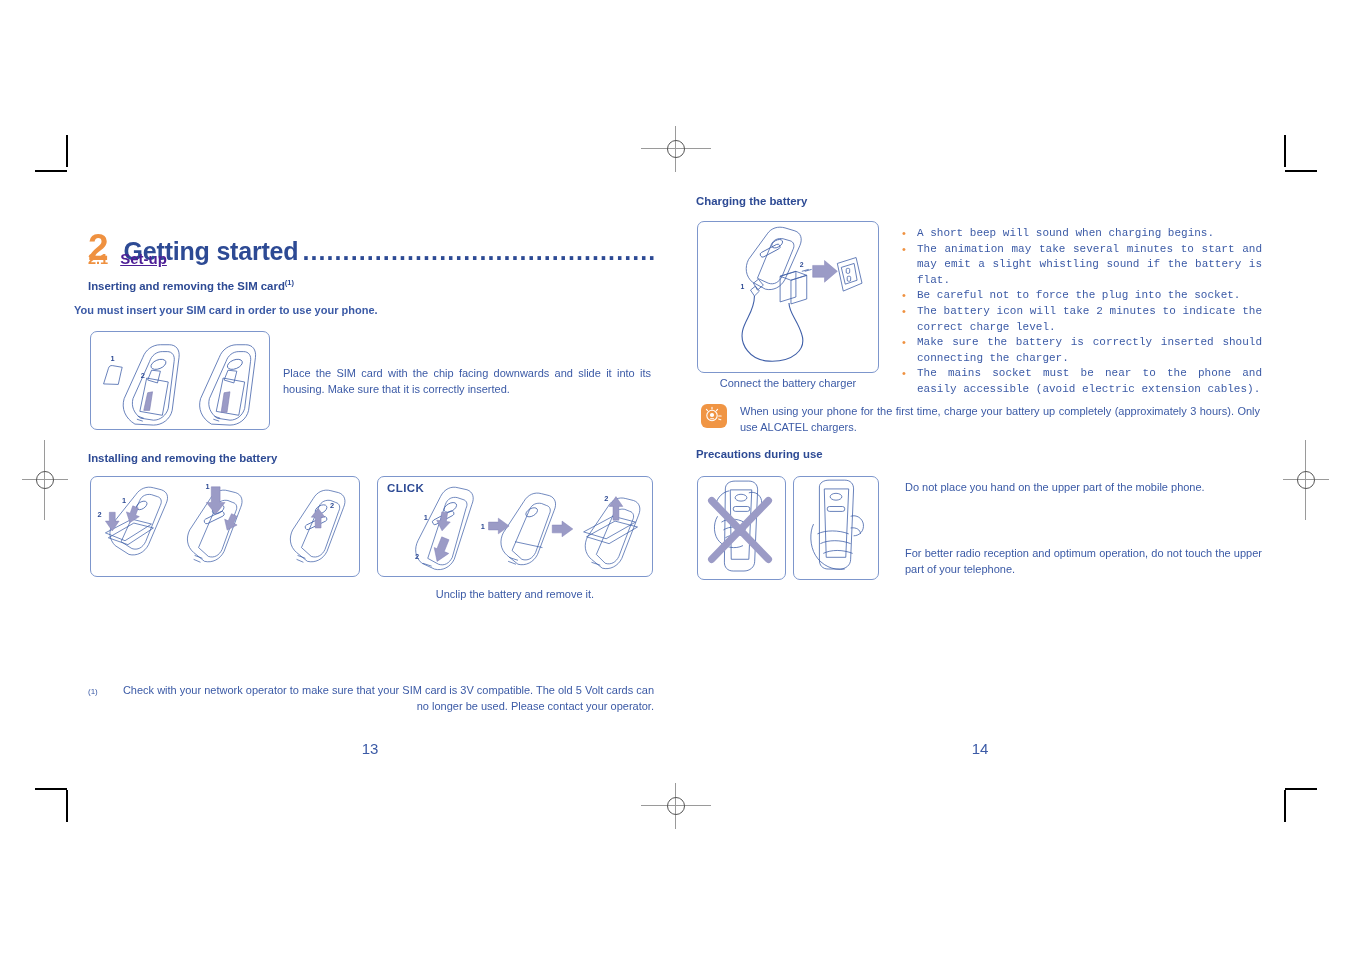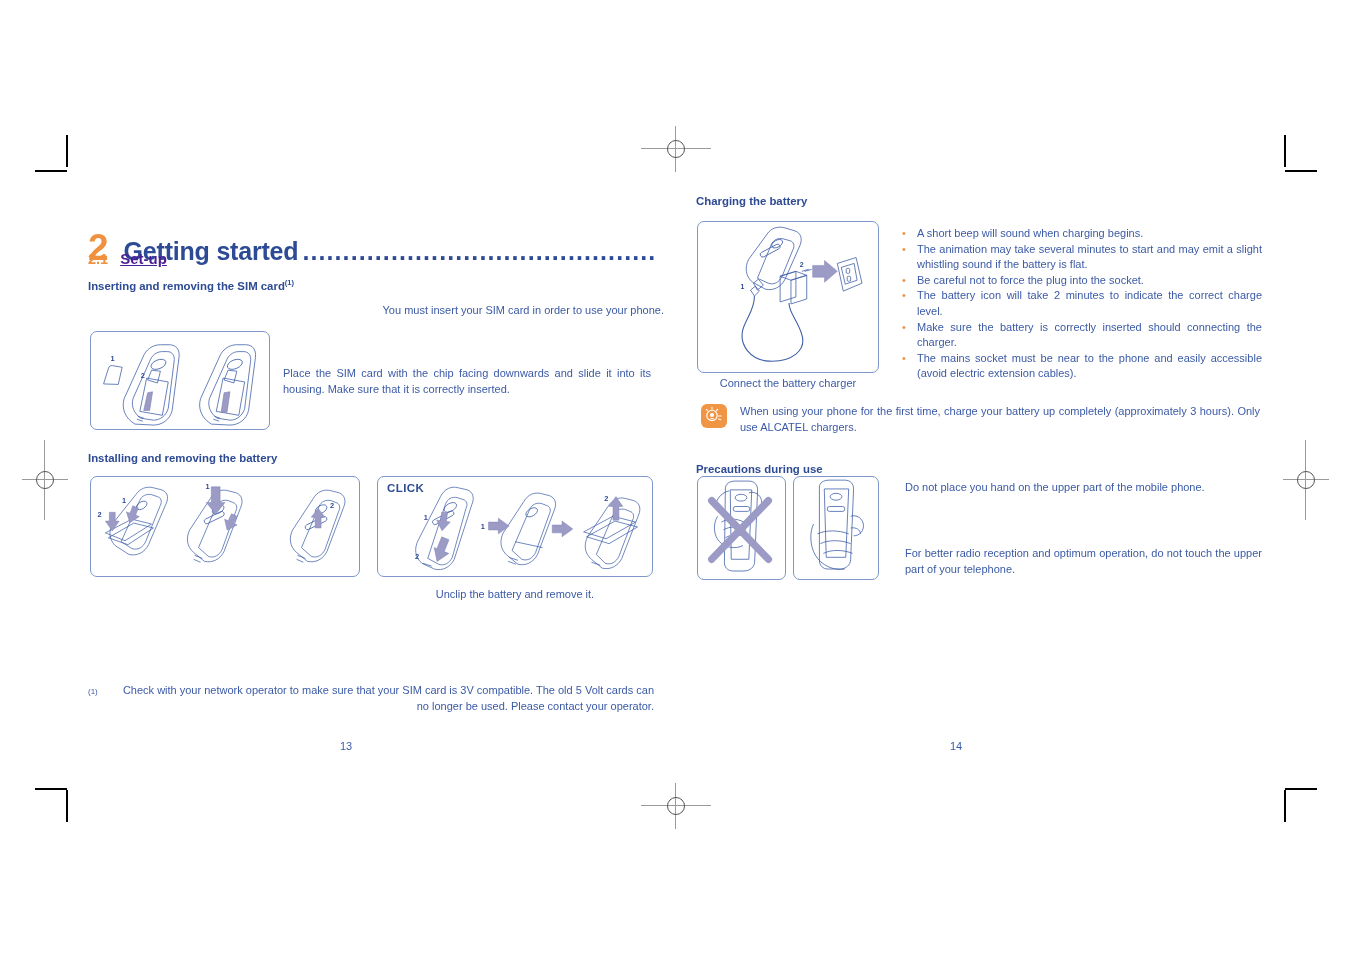--- a/index.html
+++ b/index.html
@@ -44,42 +44,42 @@
 
   .body{
     font-size:11px;color:#3b5aa6;line-height:15.6px;position:absolute;
     text-align:justify;
   }
   .caption{
     font-size:11px;color:#3b5aa6;line-height:15px;position:absolute;
     text-align:center;
   }
   .pagenum{
-    position:absolute;font-size:11px;color:#3b5aa6;text-align:left;width:60px;
+    position:absolute;font-size:15px;color:#3b5aa6;text-align:center;width:60px;
   }
 
   
   .figbox{
     position:absolute;border:1.2px solid #7d96cc;border-radius:7px;background:#fff;
     box-sizing:border-box;
   }
   .figbox svg{display:block;width:100%;height:100%;}
   .clicklbl{
     position:absolute;font-size:11.5px;font-weight:bold;color:#2d4a94;
     letter-spacing:0.4px;
   }
 
   
   .bullets{position:absolute;font-size:11px;color:#3b5aa6;line-height:15.6px;}
   .bullets .bl{display:flex;margin-bottom:0px;}
   .bullets .dot{
     color:#ef9140;font-size:11px;line-height:15.6px;width:15px;flex:none;
     text-align:left;padding-left:2px;
   }
-  .bullets .btxt{flex:1;text-align:justify;}
+  .bullets .btxt{flex:1;text-align:justify;font-family:Liberation Mono, monospace;}
 
   
   .tipwrap{position:absolute;display:flex;}
   .tipicon{
     width:26px;height:24px;border-radius:6px;background:#f09544;flex:none;
     margin-right:13px;position:relative;
   }
   .tiptext{font-size:11px;color:#3b5aa6;line-height:15.6px;text-align:justify;}
 
   
@@ -133,21 +133,21 @@
 
   <div class="sec">
     <span class="sec-num">2.1</span>
     <span class="sec-title">Set-up</span>
   </div>
 
   <div class="subhead" style="left:88px;top:278px;">
     <span>Inserting and removing the SIM card</span><sup>(1)</sup>
   </div>
 
-  <div class="body" style="left:104px;top:303px;width:560px;text-align:right;">You must insert your SIM card in order to use your phone.</div>
+  <div class="body" style="left:74px;top:303px;width:560px;text-align:left;font-weight:bold;">You must insert your SIM card in order to use your phone.</div>
 
   <div class="figbox" style="left:90px;top:331px;width:180px;height:99px;">
     <svg viewBox="0 0 180 99" xmlns="http://www.w3.org/2000/svg">
       <g fill="none" stroke="#3f5fa8" stroke-width="0.8" stroke-linejoin="round">
 
         <path d="M44 94 C34 88 30 78 33 68 L52 26 C55 18 62 13 70 13 L79 13 C86 13 90 18 89 26 L82 80 C80 89 72 95 63 95 Z"></path>
         <path d="M50 88 C43 83 40 76 42 68 L59 30 C61 24 66 20 72 20 L77 20 C82 20 85 24 84 30 L78 78 C76 85 70 90 63 90 Z"></path>
 
         <ellipse cx="68" cy="33" rx="8" ry="4.5" transform="rotate(-22 68 33)"></ellipse>
 
@@ -346,21 +346,21 @@
           <path d="M9.6 14.8 L12.6 14.8"></path>
           <path d="M11 5 L11 3.2 M6.6 6.6 L5.4 5.4 M15.4 6.6 L16.6 5.4"></path>
           <path d="M17.6 12 L20.2 12 M17.6 15 L19.8 15.8"></path>
         </g>
         <circle cx="11" cy="11" r="2.1" fill="#ffffff"></circle>
       </svg>
     </div>
     <div class="tiptext" style="width:520px;">When using your phone for the first time, charge your battery up completely (approximately 3 hours). Only use ALCATEL chargers.</div>
   </div>
 
-  <div class="subhead" style="left:696px;top:463px;">Precautions during use</div>
+  <div class="subhead" style="left:696px;top:448px;">Precautions during use</div>
 
   <div class="figbox" style="left:697px;top:476px;width:89px;height:104px;">
     <svg viewBox="0 0 89 104" xmlns="http://www.w3.org/2000/svg">
       <g fill="none" stroke="#3f5fa8" stroke-width="0.8" stroke-linejoin="round">
 
         <path d="M28 12 C28 7 32 4 38 4 L52 4 C58 4 61 8 61 13 L58 86 C58 92 53 96 47 96 L36 96 C30 96 27 92 27 87 Z"></path>
         <path d="M33 13 L55 13 L52 84 L34 84 Z"></path>
         <ellipse cx="44" cy="21" rx="6" ry="3.5"></ellipse>
         <rect x="36" y="30" width="17" height="5" rx="2.4"></rect>
 

